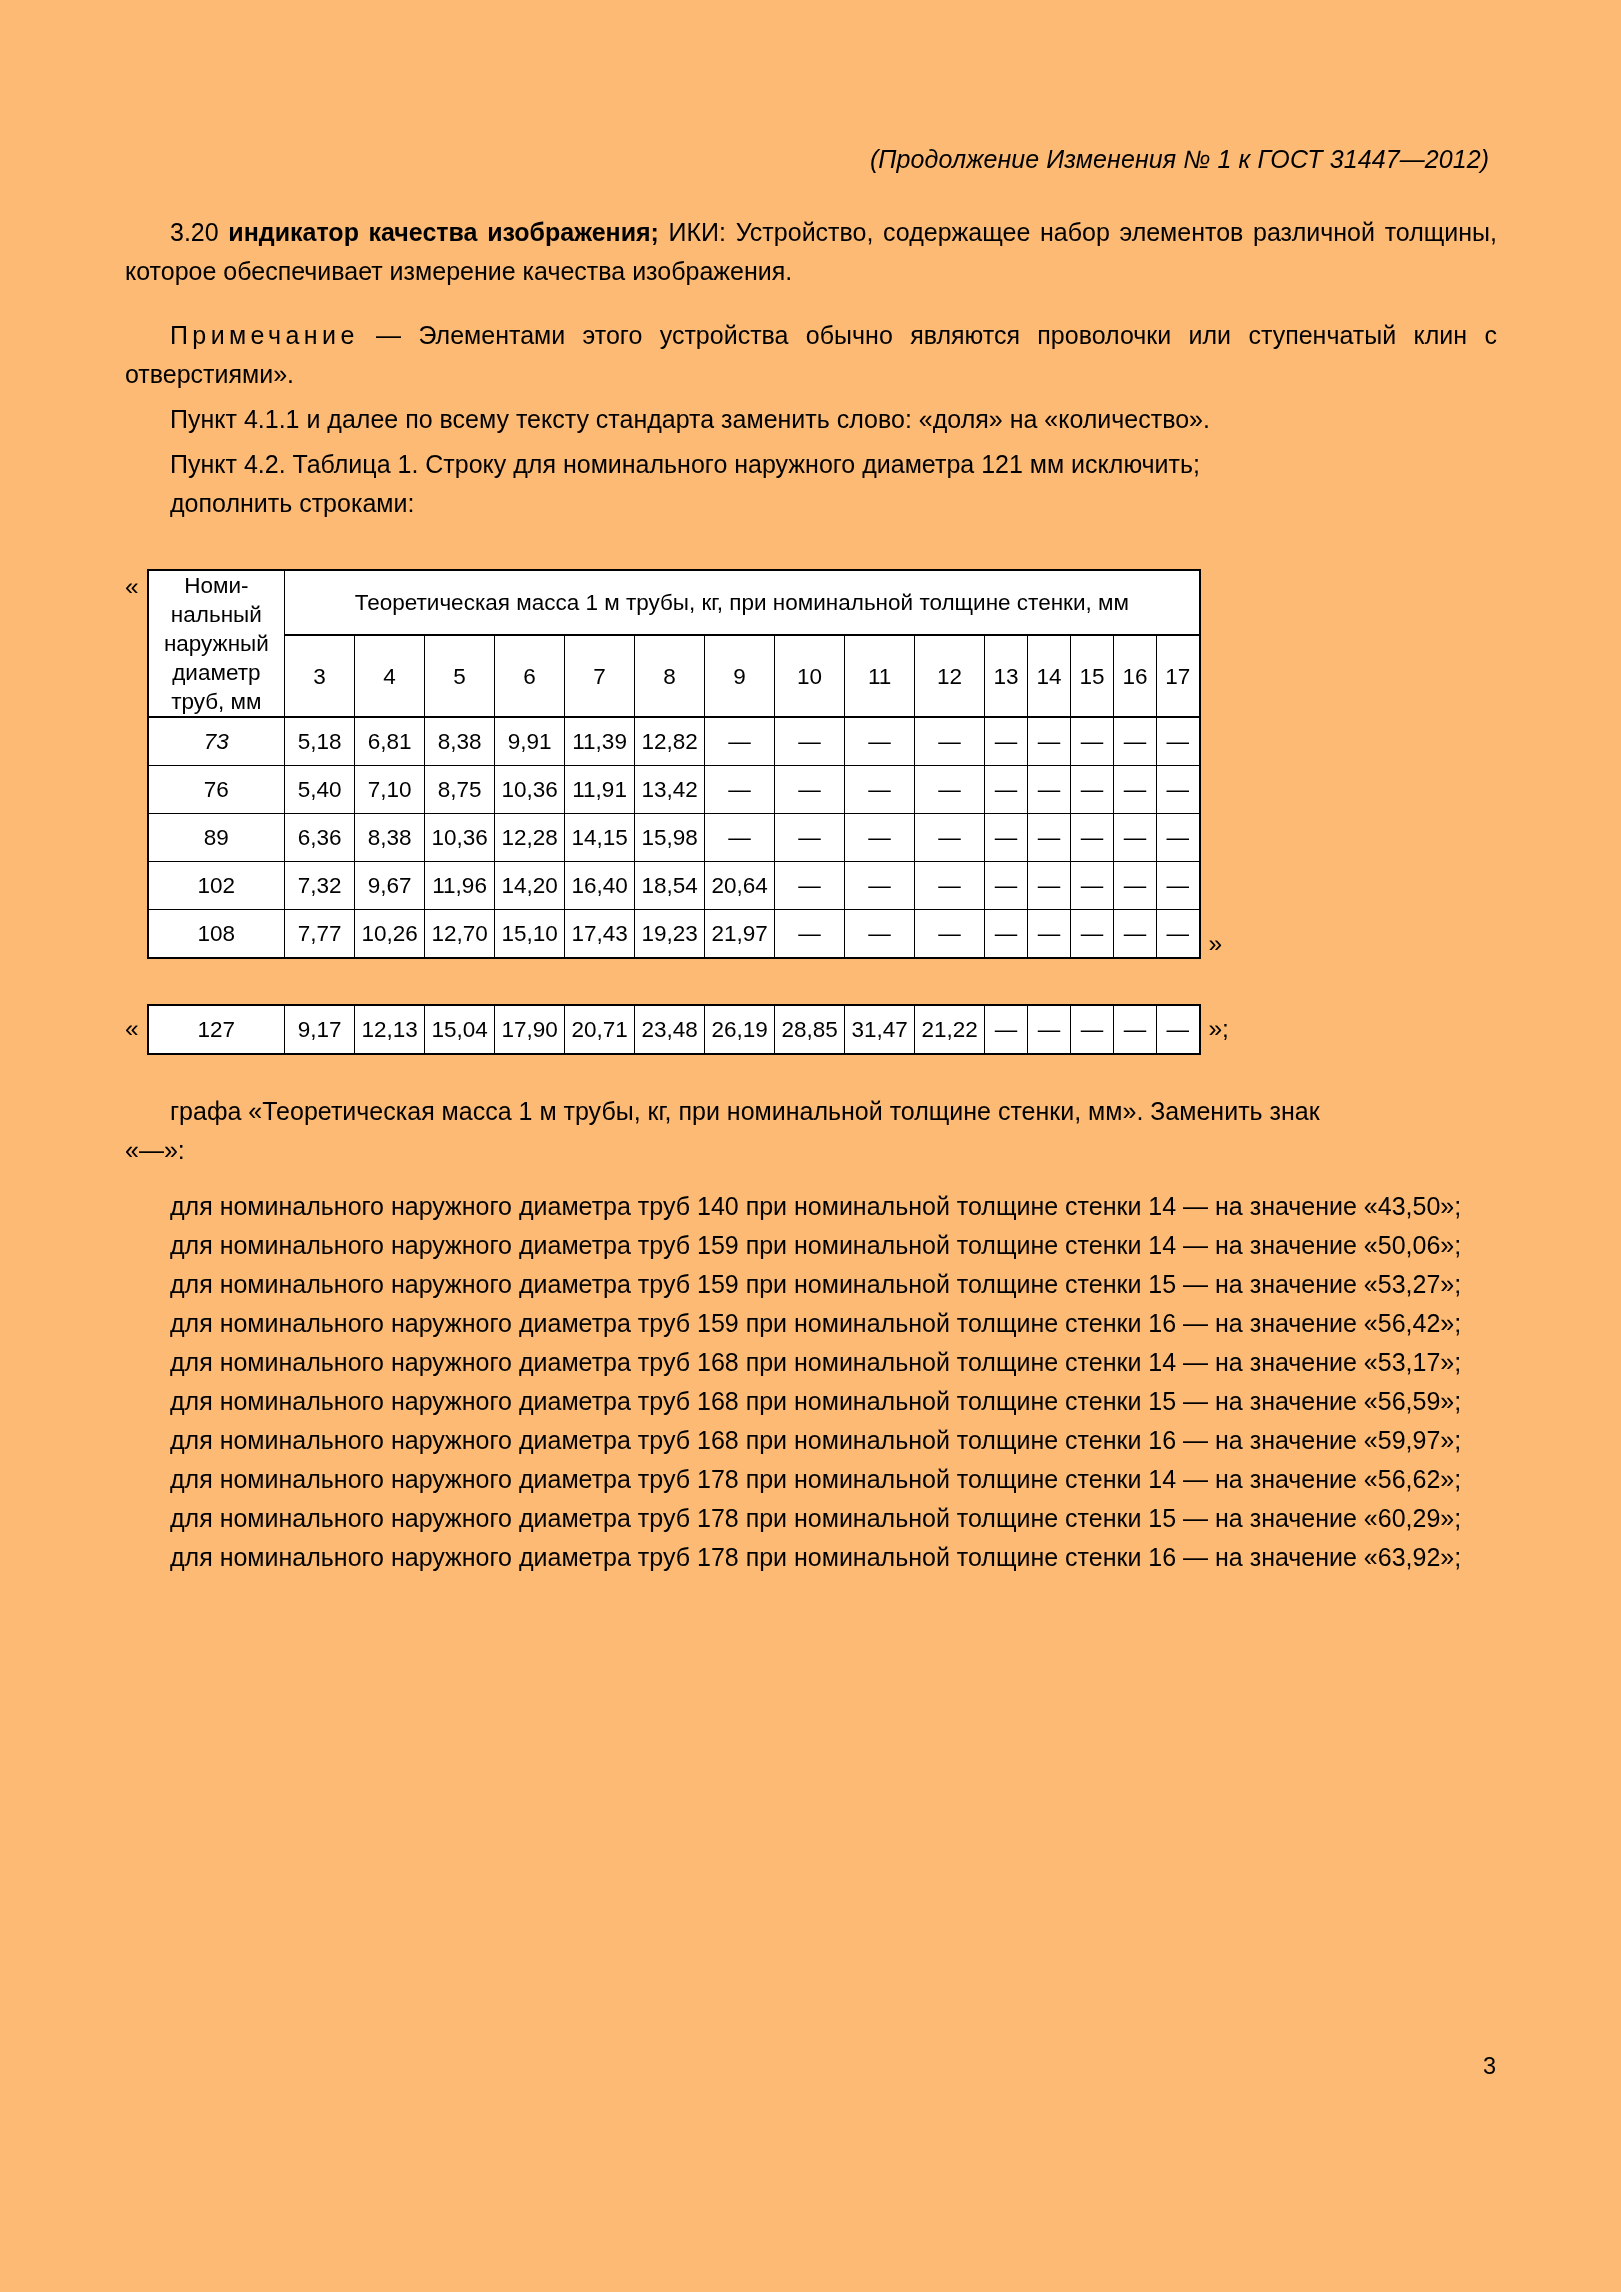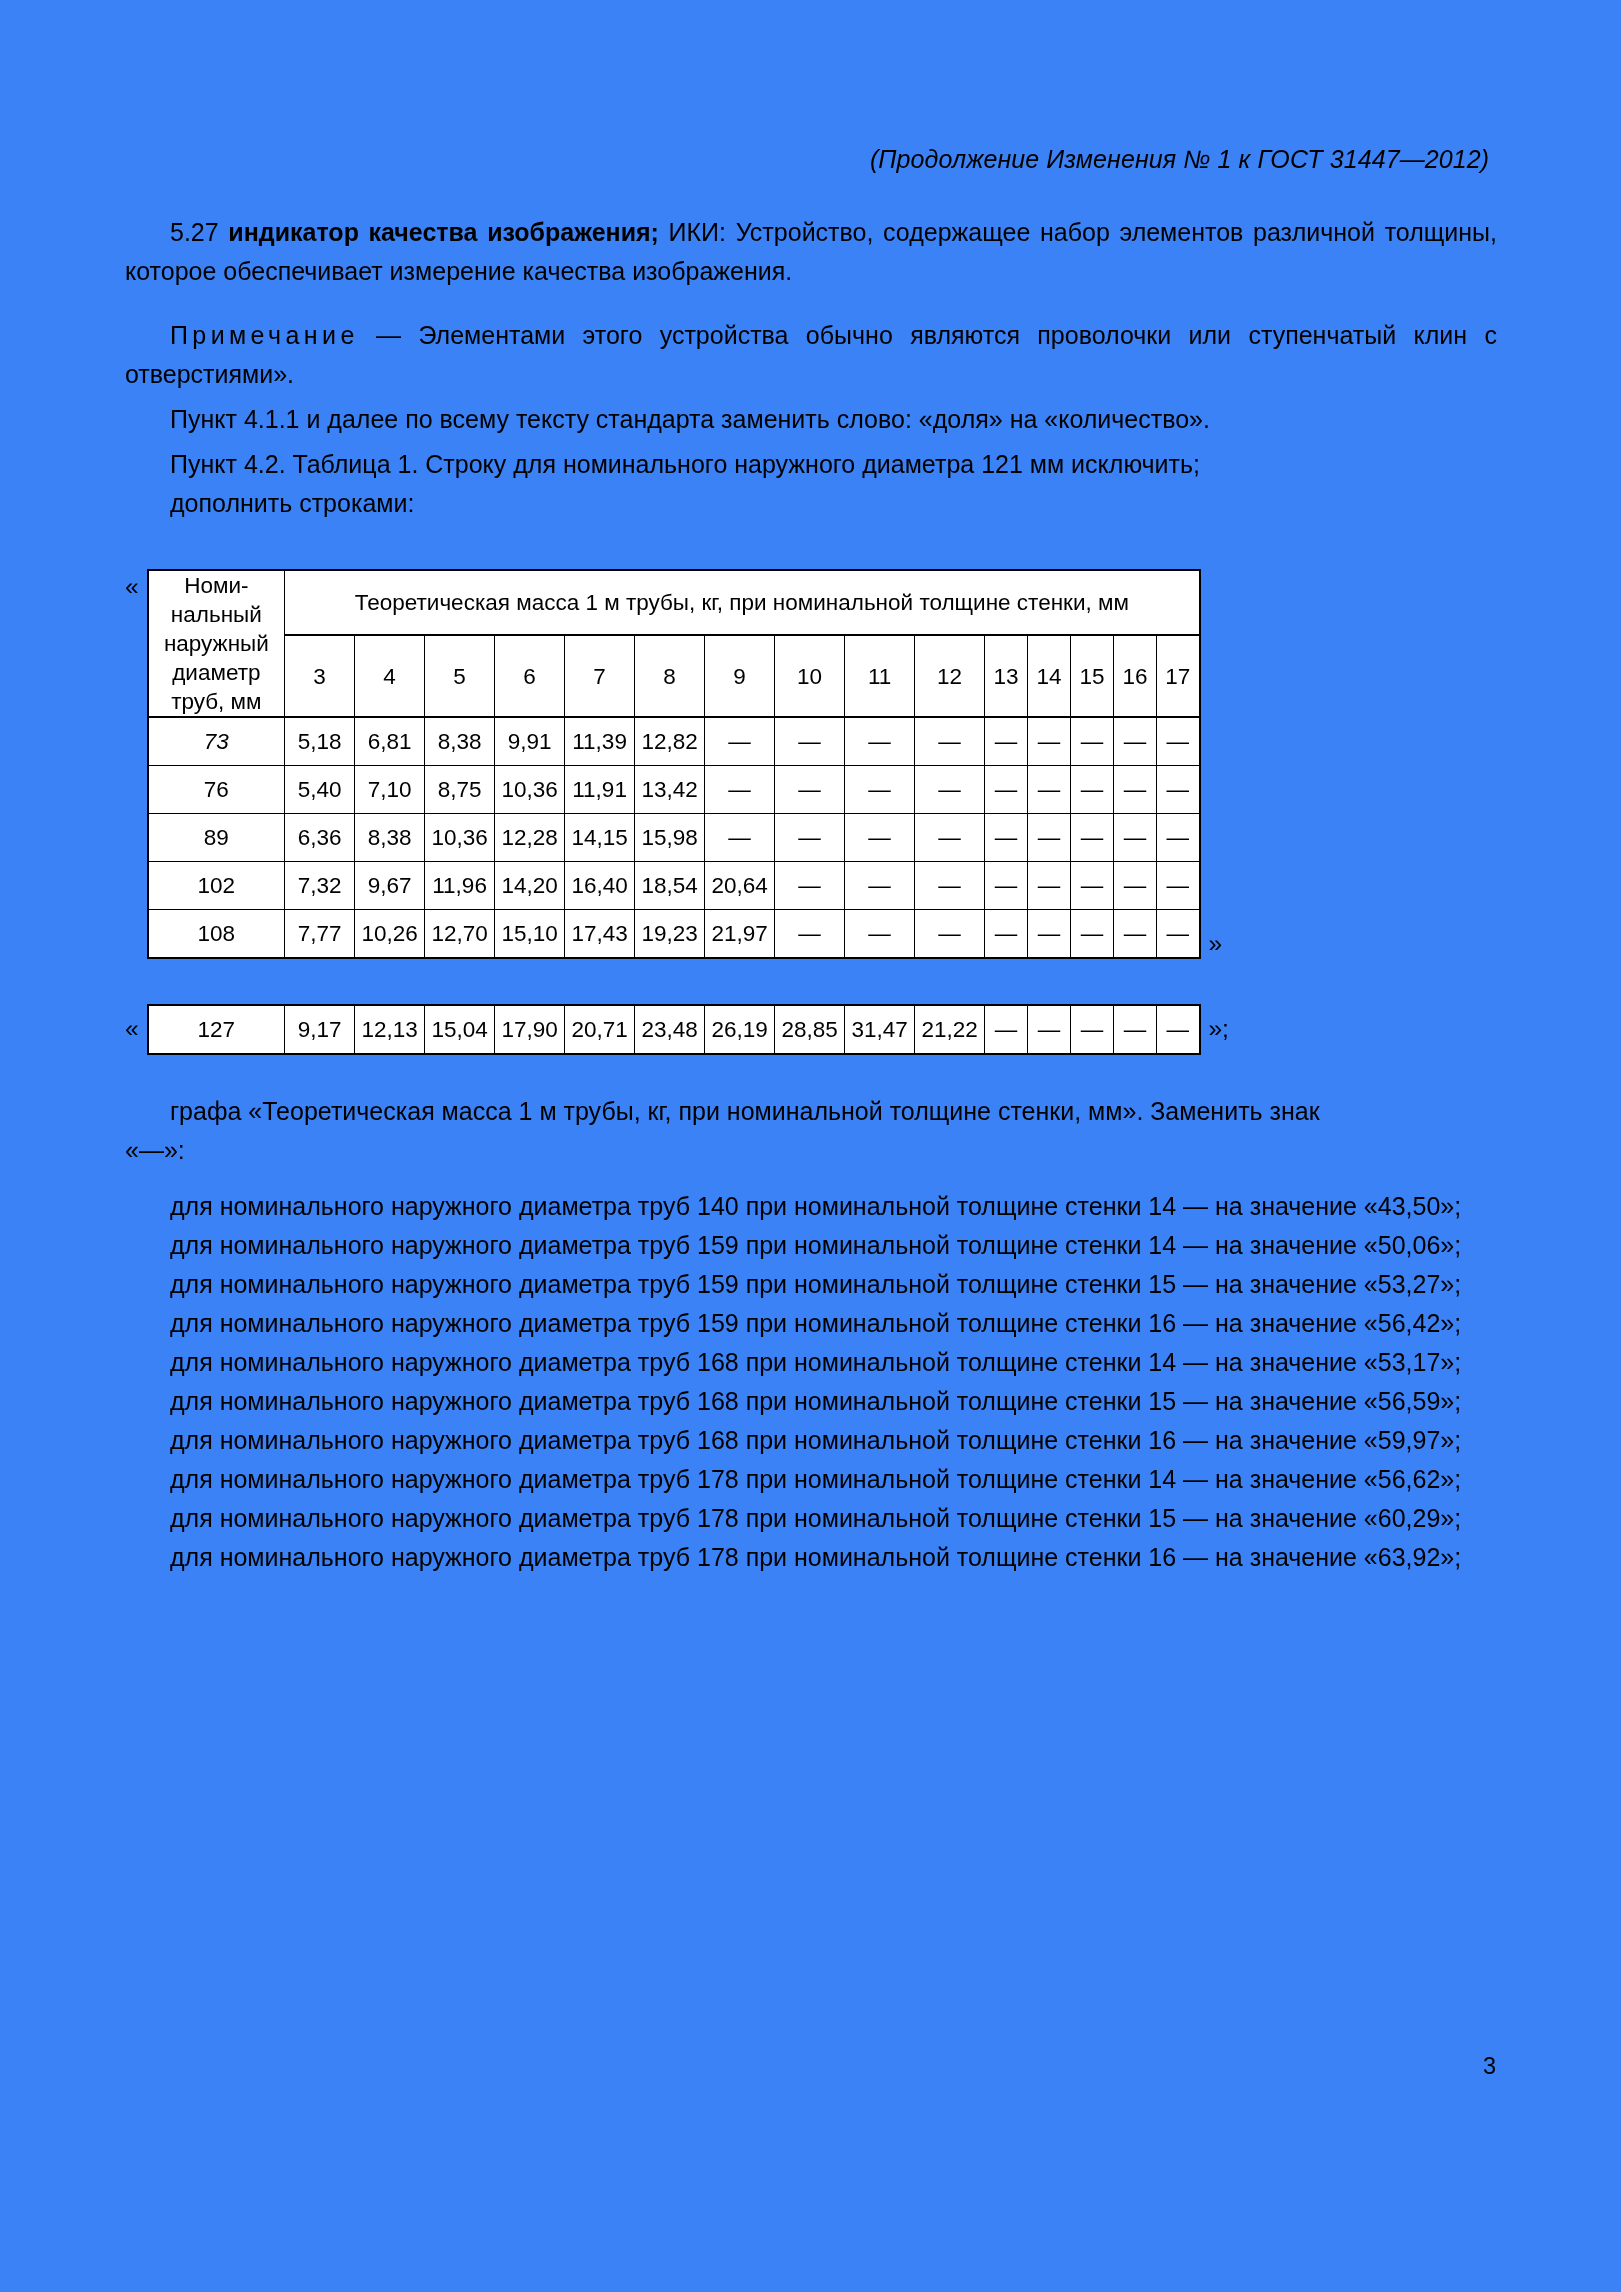--- a/index.html
+++ b/index.html
@@ -9,21 +9,21 @@
     background: #ffffff;
   }
   body {
     font-family: "Liberation Sans", sans-serif;
     color: #000000;
   }
   .page {
     position: relative;
     width: 1621px;
     height: 2293px;
-    background: #3b82f6;
+    background: #fdba74;
     box-sizing: border-box;
     padding: 0;
     overflow: hidden;
   }
   .content {
     position: absolute;
     left: 125px;
     top: 0;
     width: 1372px;
   }
@@ -142,21 +142,21 @@
 </head>
 <body>
 
 <div class="page">
 
   <div class="content">
 
     <div class="doc-header">(Продолжение Изменения № 1 к ГОСТ 31447—2012)</div>
 
     <p class="para para-indent p-block-first">
-      <span>5.27</span><span>&nbsp;</span><span class="bold">индикатор качества изображения;</span><span> ИКИ: Устройство, содержащее набор элементов различной толщины, которое обеспечивает измерение качества изображения.</span>
+      <span>3.20</span><span>&nbsp;</span><span class="bold">индикатор качества изображения;</span><span> ИКИ: Устройство, содержащее набор элементов различной толщины, которое обеспечивает измерение качества изображения.</span>
     </p>
 
     <p class="para para-indent p-note">
       <span class="spaced">Примечание</span><span> — </span><span>Элементами этого устройства обычно являются проволочки или ступенчатый клин с отверстиями».</span>
     </p>
 
     <p class="para para-indent p-punkt-tight">Пункт 4.1.1 и далее по всему тексту стандарта заменить слово: «доля» на «количество».</p>
     <p class="para para-indent p-punkt-tight">Пункт 4.2. Таблица 1. Строку для номинального наружного диаметра 121 мм исключить;</p>
     <p class="para para-indent p-cont">дополнить строками:</p>
 

